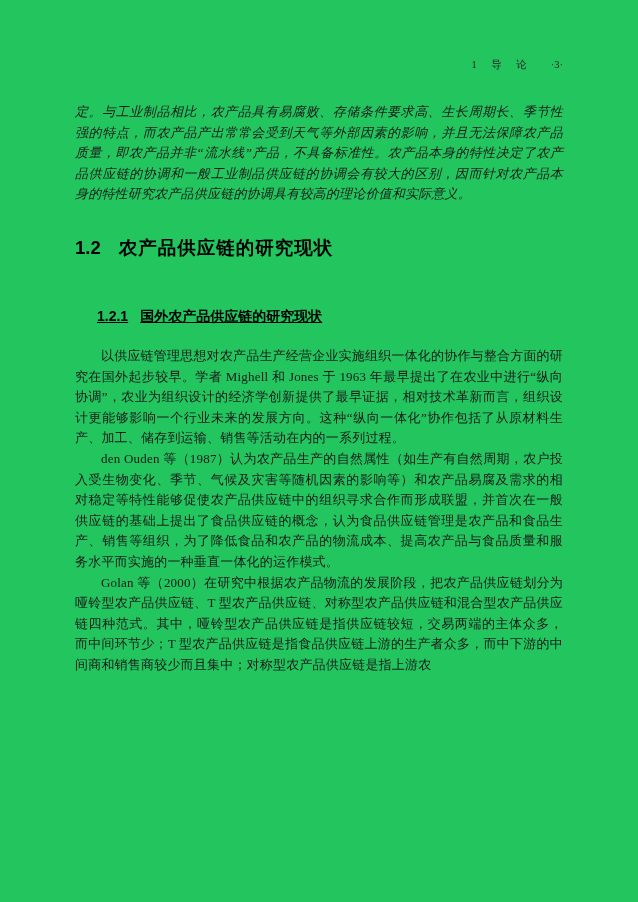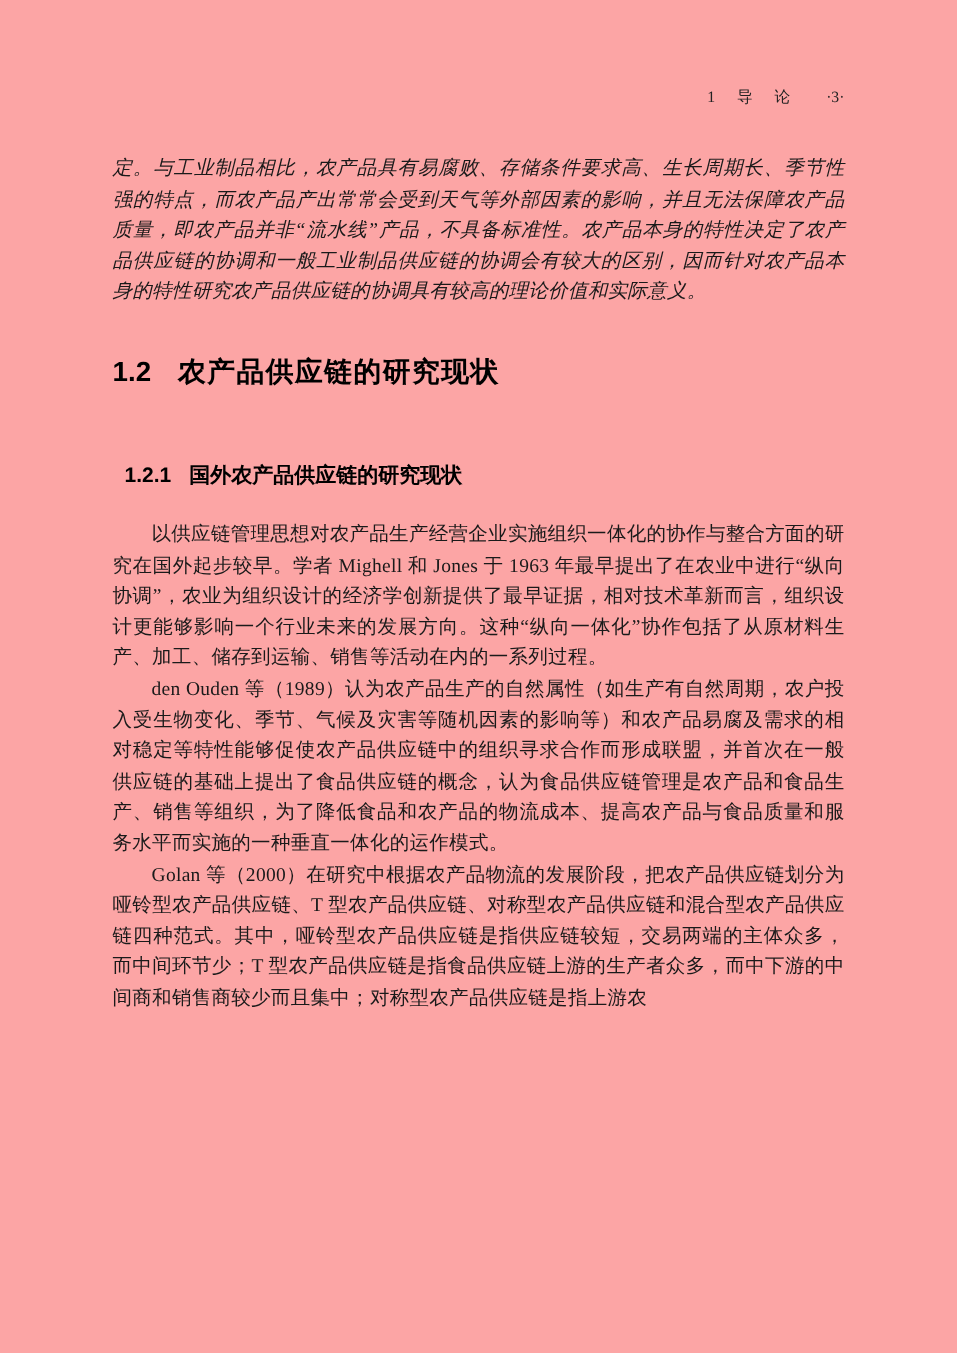--- a/index.html
+++ b/index.html
@@ -4,21 +4,21 @@
 <style>
   html, body {
     margin: 0;
     padding: 0;
     background: #ffffff;
   }
   .page {
     position: relative;
     width: 638px;
     height: 902px;
-    background: #fca5a5;
+    background: #22c55e;
     box-sizing: border-box;
     padding: 58px 75px 0 75px;
     font-family: "Liberation Serif", "DejaVu Serif", serif;
     color: #1a1a1a;
     overflow: hidden;
   }
   .page-header {
     display: flex;
     justify-content: flex-end;
     align-items: baseline;
@@ -52,22 +52,23 @@
     color: #000;
   }
   h1.section .sec-num {
     margin-right: 18px;
     letter-spacing: 0;
   }
   h2.subsection {
     font-family: "Liberation Sans", "DejaVu Sans", sans-serif;
     font-size: 14px;
     font-weight: bold;
-    margin: 48px 0 20px 8px;
+    margin: 48px 0 20px 22px;
     color: #000;
+    text-decoration: underline;
   }
   h2.subsection .subsec-num {
     margin-right: 12px;
   }
 </style>
 </head>
 <body>
 
 <div class="page">
 
@@ -80,16 +81,16 @@
 
   <h1 class="section">
     <span class="sec-num">1.2</span><span>农产品供应链的研究现状</span>
   </h1>
 
   <h2 class="subsection">
     <span class="subsec-num">1.2.1</span><span>国外农产品供应链的研究现状</span>
   </h2>
 
   <p class="para">以供应链管理思想对农产品生产经营企业实施组织一体化的协作与整合方面的研究在国外起步较早。学者 Mighell 和 Jones 于 1963 年最早提出了在农业中进行“纵向协调”，农业为组织设计的经济学创新提供了最早证据，相对技术革新而言，组织设计更能够影响一个行业未来的发展方向。这种“纵向一体化”协作包括了从原材料生产、加工、储存到运输、销售等活动在内的一系列过程。</p>
-  <p class="para">den Ouden 等（1989）认为农产品生产的自然属性（如生产有自然周期，农户投入受生物变化、季节、气候及灾害等随机因素的影响等）和农产品易腐及需求的相对稳定等特性能够促使农产品供应链中的组织寻求合作而形成联盟，并首次在一般供应链的基础上提出了食品供应链的概念，认为食品供应链管理是农产品和食品生产、销售等组织，为了降低食品和农产品的物流成本、提高农产品与食品质量和服务水平而实施的一种垂直一体化的运作模式。</p>
+  <p class="para">den Ouden 等（1987）认为农产品生产的自然属性（如生产有自然周期，农户投入受生物变化、季节、气候及灾害等随机因素的影响等）和农产品易腐及需求的相对稳定等特性能够促使农产品供应链中的组织寻求合作而形成联盟，并首次在一般供应链的基础上提出了食品供应链的概念，认为食品供应链管理是农产品和食品生产、销售等组织，为了降低食品和农产品的物流成本、提高农产品与食品质量和服务水平而实施的一种垂直一体化的运作模式。</p>
   <p class="para">Golan 等（2000）在研究中根据农产品物流的发展阶段，把农产品供应链划分为哑铃型农产品供应链、T 型农产品供应链、对称型农产品供应链和混合型农产品供应链四种范式。其中，哑铃型农产品供应链是指供应链较短，交易两端的主体众多，而中间环节少；T 型农产品供应链是指食品供应链上游的生产者众多，而中下游的中间商和销售商较少而且集中；对称型农产品供应链是指上游农</p>
 
 </div>
 
 </body></html>

